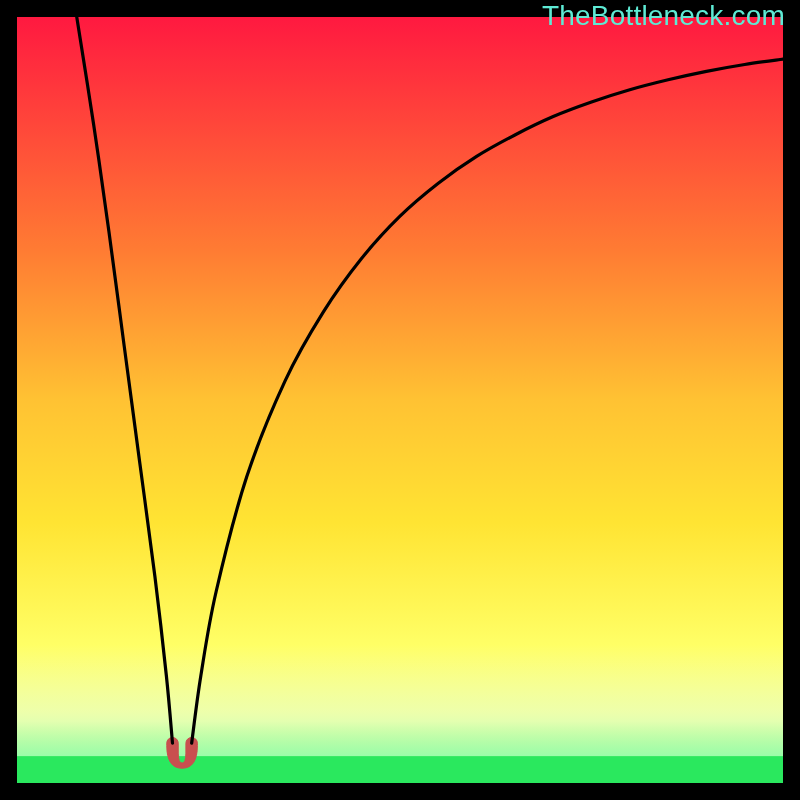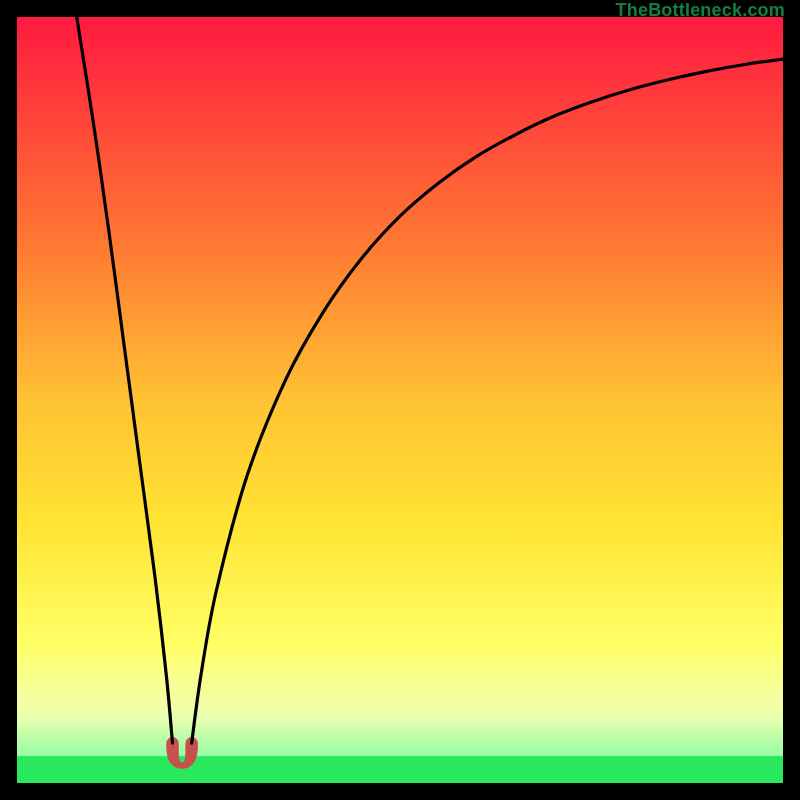--- a/index.html
+++ b/index.html
@@ -16,23 +16,23 @@
     top: 17px;
     left: 17px;
     width: 766px;
     height: 766px;
     overflow: hidden;
   }
   .watermark {
     position: absolute;
     top: 0px;
     right: 15px;
-    font-size: 18px;
-    font-weight: 700;
-    color: #15803d;
+    font-size: 28px;
+    font-weight: 400;
+    color: #5eead4;
     letter-spacing: 0.2px;
     z-index: 10;
   }
   svg {
     display: block;
   }
 </style>
 </head>
 <body>
 

